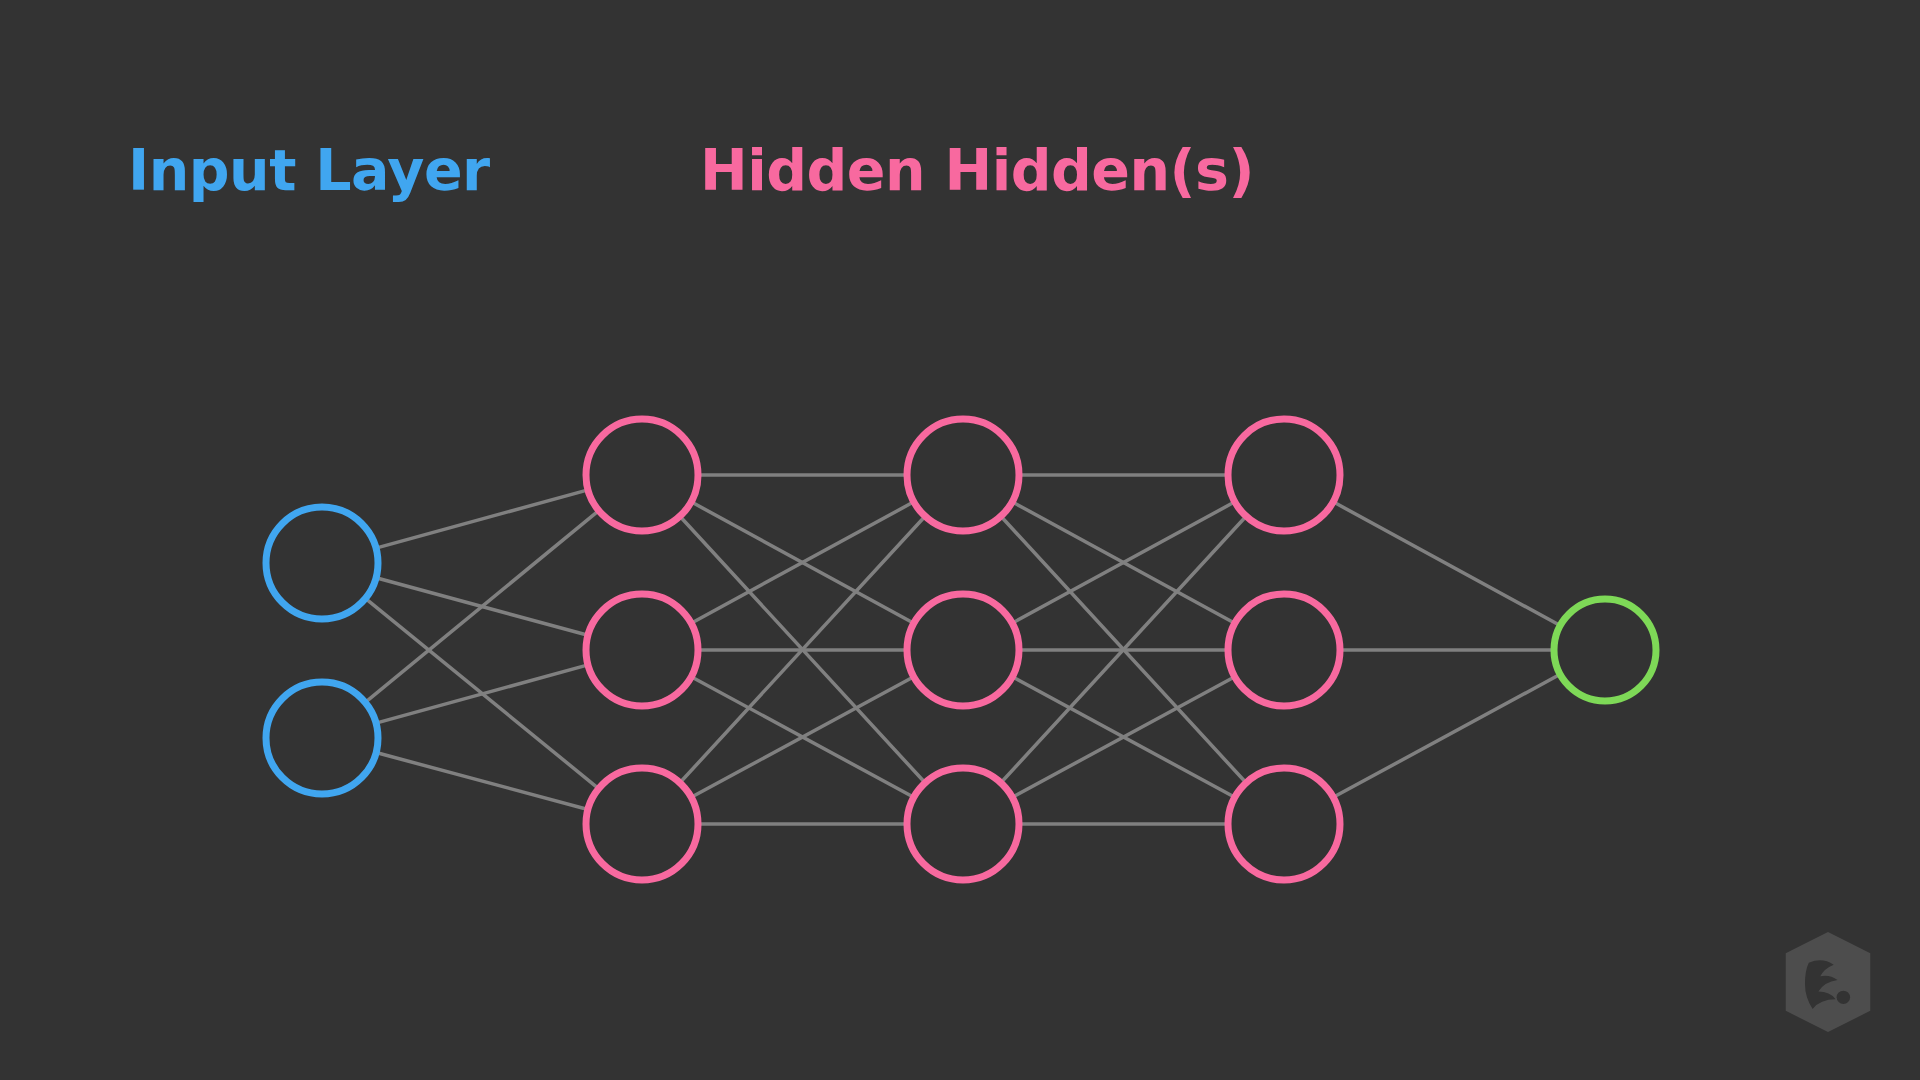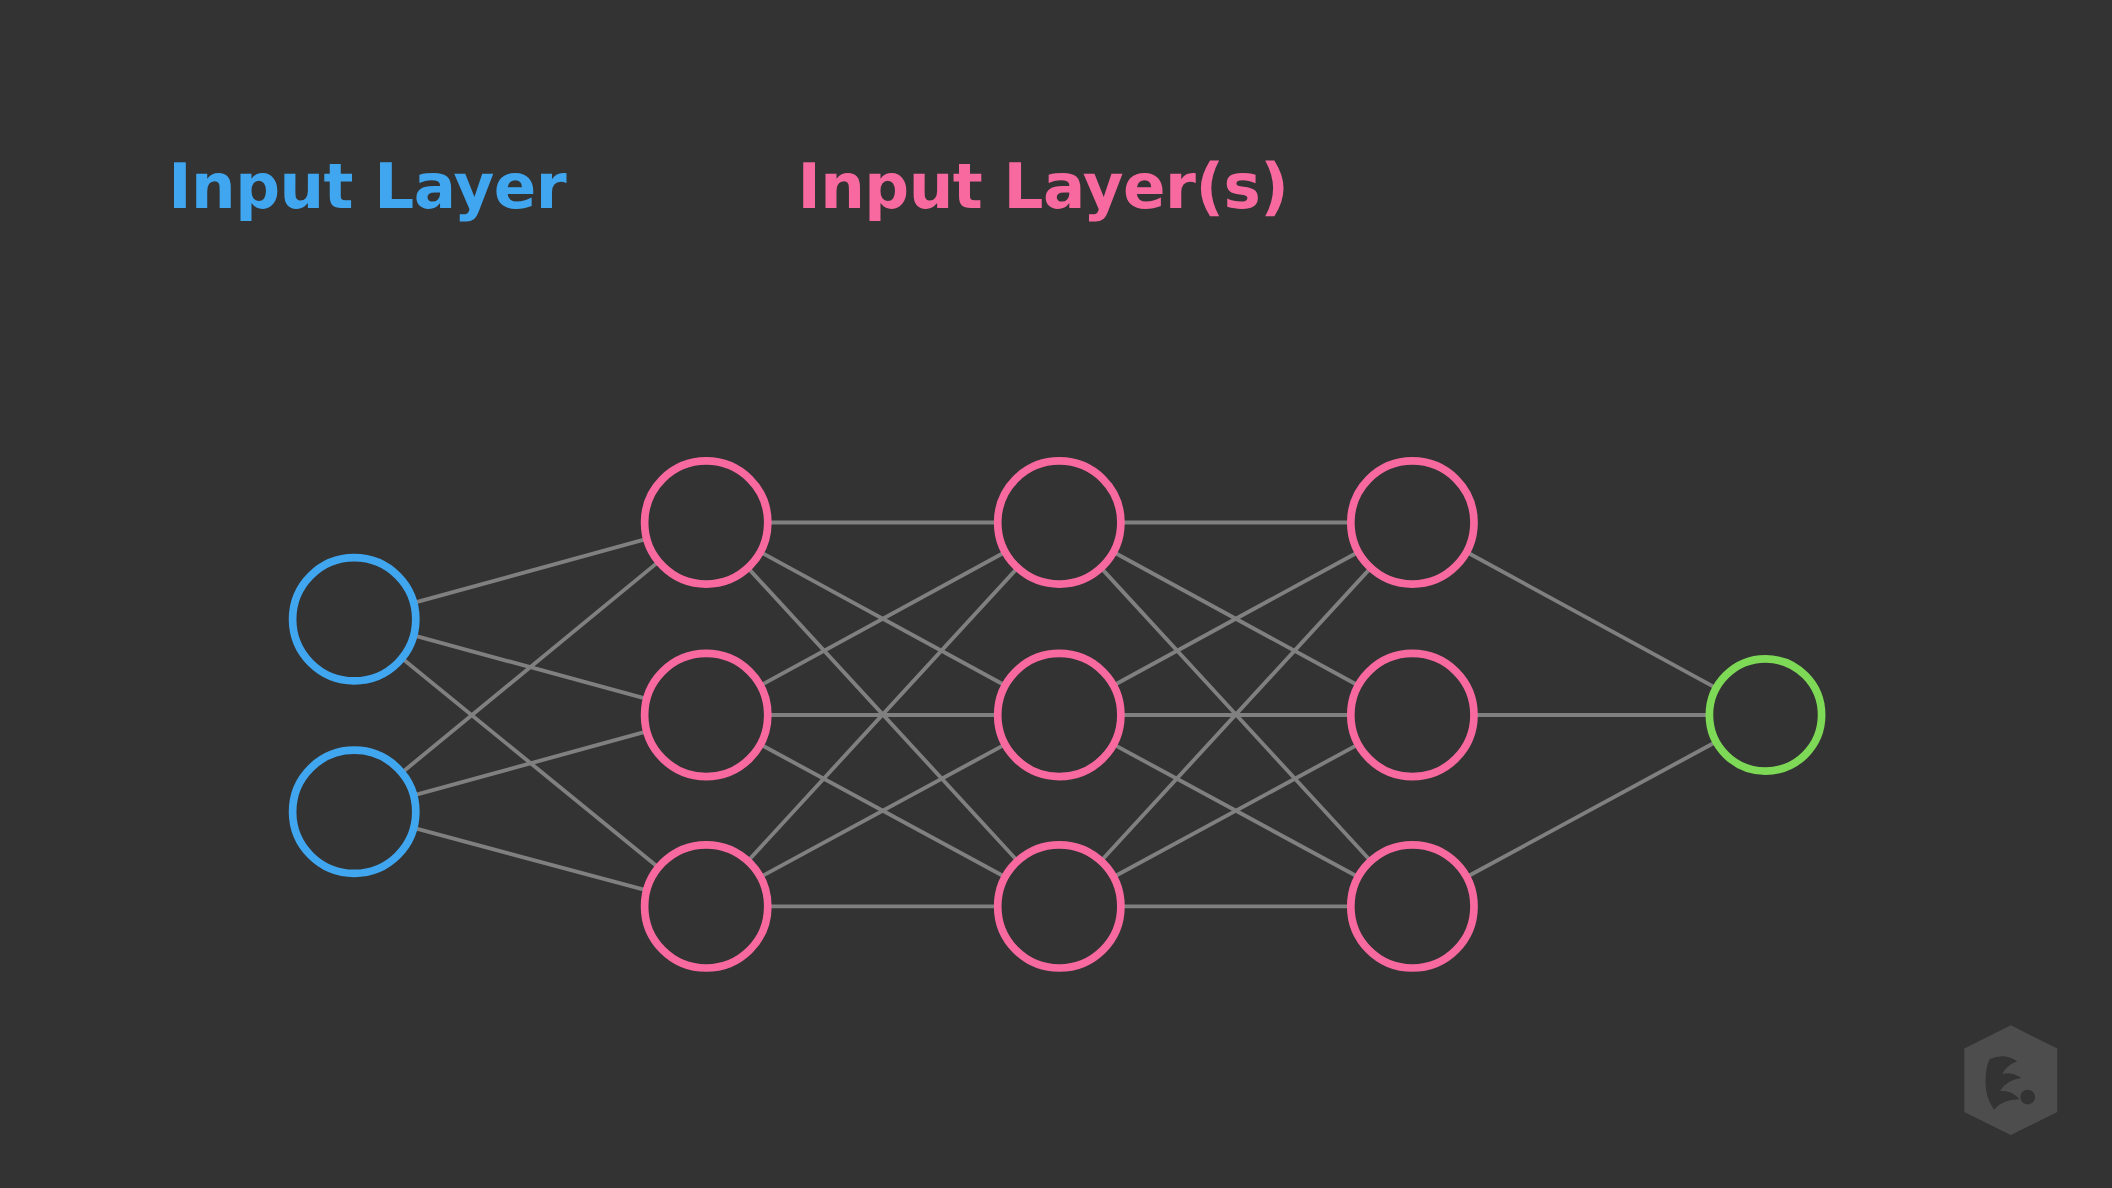--- a/index.html
+++ b/index.html
@@ -15,21 +15,20 @@
     overflow: hidden;
     font-family: "DejaVu Sans", "Liberation Sans", sans-serif;
   }
   .layer-label {
     position: absolute;
     font-size: 57px;
     font-weight: bold;
     letter-spacing: -0.5px;
     white-space: nowrap;
     user-select: none;
-    margin-left: 25px;
   }
   #label-input  { left: 128px;  top: 137px; color: #40a6f0; }
   #label-hidden { left: 700px;  top: 137px; color: #f8699f; }
   #label-output { left: 1392px; top: 137px; color: #7ed957; }
 
   #net-svg {
     position: absolute;
     left: 0; top: 0;
     width: 1920px;
     height: 1080px;
@@ -90,21 +89,21 @@
         <circle cx="963" cy="824" r="56" fill="none" stroke="#f8699f" stroke-width="7"></circle>
         <circle cx="1284" cy="475" r="56" fill="none" stroke="#f8699f" stroke-width="7"></circle>
         <circle cx="1284" cy="650" r="56" fill="none" stroke="#f8699f" stroke-width="7"></circle>
         <circle cx="1284" cy="824" r="56" fill="none" stroke="#f8699f" stroke-width="7"></circle>
         <circle cx="1605" cy="650" r="51" fill="none" stroke="#7ed957" stroke-width="7"></circle>
       </g>
   </svg>
 
   <div class="layer-label" id="label-input">Input Layer</div>
 
-  <div class="layer-label" id="label-hidden">Input Layer(s)</div>
+  <div class="layer-label" id="label-hidden">Hidden Hidden(s)</div>
 
 
   <svg id="watermark" viewBox="0 0 100 108">
     <path d="M50 2 L94 24 L94 84 L50 106 L6 84 L6 24 Z" fill="#8a8a8a"></path>
     <path d="M30 34 q14 -6 26 2 q-10 4 -14 12 q10 -2 18 4 q-14 2 -20 12
              q12 0 18 8 q-16 0 -24 10 q-8 -12 -8 -26 q0 -14 4 -22 Z" fill="#333333"></path>
     <circle cx="66" cy="70" r="7" fill="#333333"></circle>
   </svg>
 
 </div>

